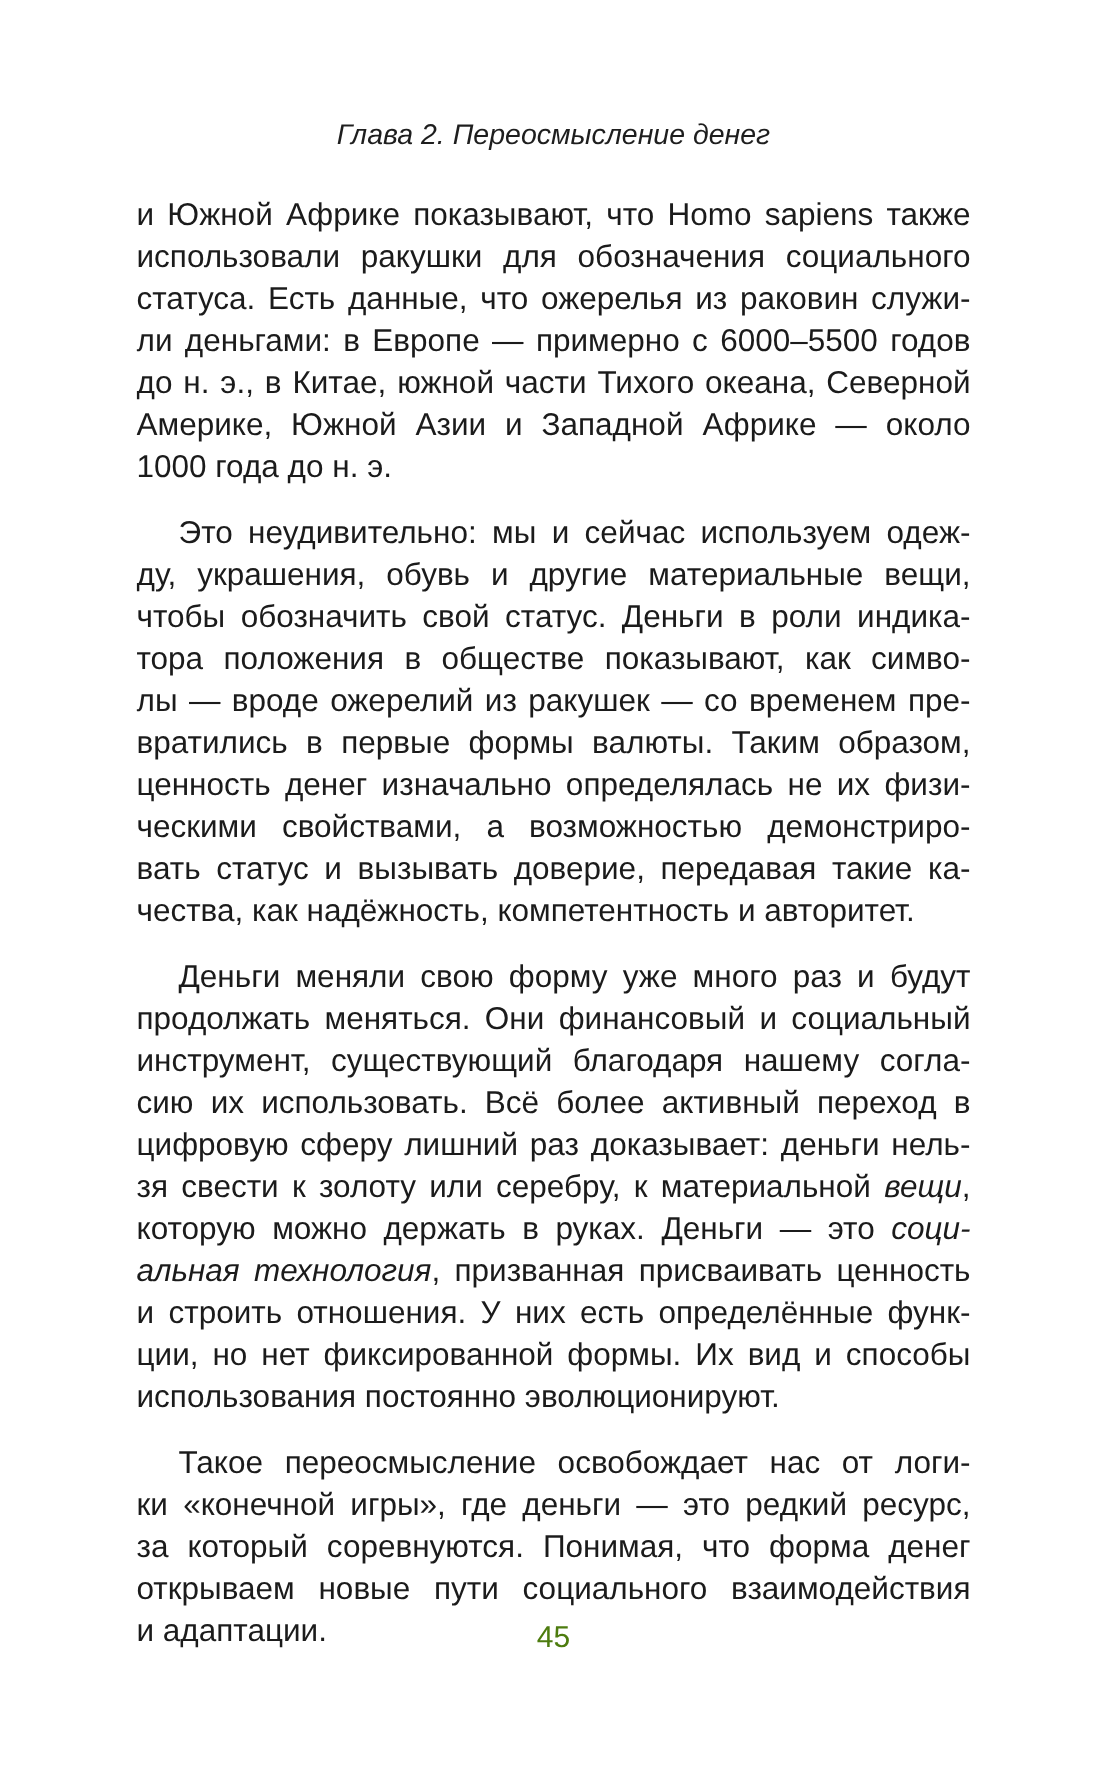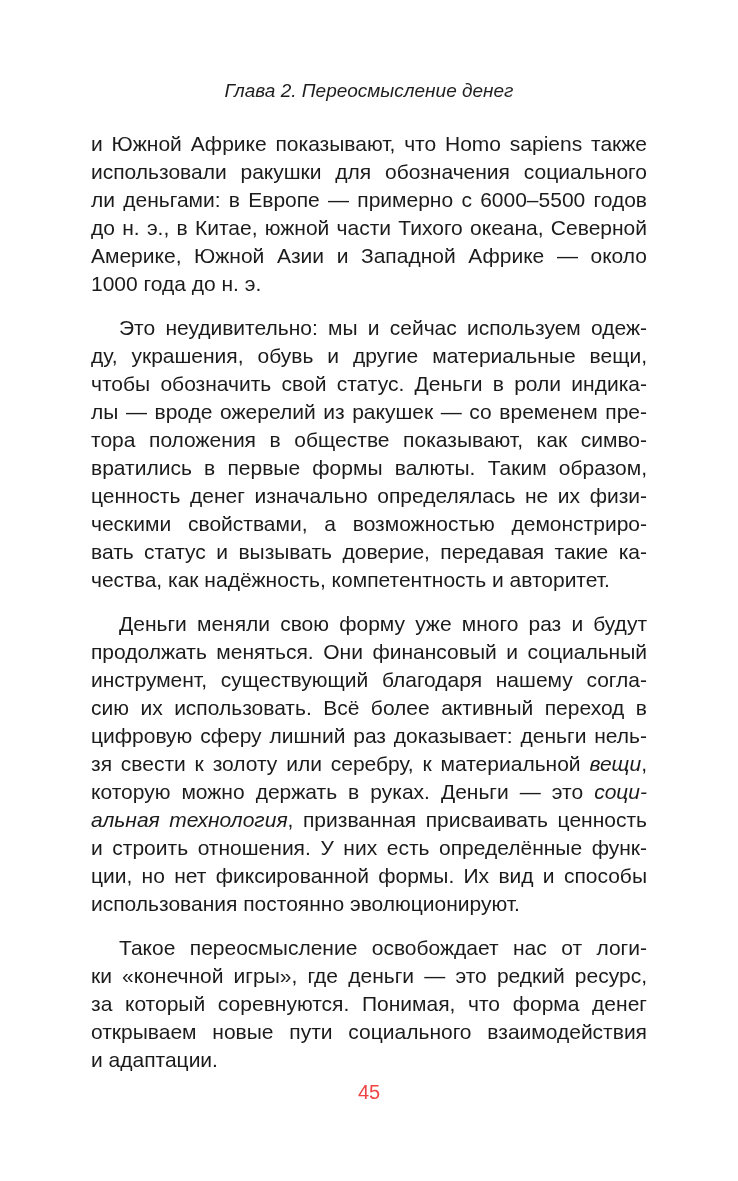--- a/index.html
+++ b/index.html
@@ -55,44 +55,45 @@
     font-style: italic;
   }
   .page-number {
     position: absolute;
     top: 1080px;
     left: 0;
     right: 0;
     text-align: center;
     font-size: 20px;
     line-height: 24px;
-    color: #ef4444;
+    color: #4d7c0f;
   }
 </style>
 </head>
 <body>
 
 <div class="page">
   <div class="running-header">Глава 2. Переосмысление денег</div>
 
   <div class="text-block">
       <div class="para">
         <div class="line"><span>и Южной Африке показывают, что Homo sapiens также</span></div>
         <div class="line"><span>использовали ракушки для обозначения социального</span></div>
+        <div class="line"><span>статуса. Есть данные, что ожерелья из раковин служи-</span></div>
         <div class="line"><span>ли деньгами: в Европе — примерно с 6000–5500 годов</span></div>
         <div class="line"><span>до н. э., в Китае, южной части Тихого океана, Северной</span></div>
         <div class="line"><span>Америке, Южной Азии и Западной Африке — около</span></div>
         <div class="line last"><span>1000 года до н. э.</span></div>
       </div>
       <div class="para">
         <div class="line indent"><span>Это неудивительно: мы и сейчас используем одеж-</span></div>
         <div class="line"><span>ду, украшения, обувь и другие материальные вещи,</span></div>
         <div class="line"><span>чтобы обозначить свой статус. Деньги в роли индика-</span></div>
+        <div class="line"><span>тора положения в обществе показывают, как симво-</span></div>
         <div class="line"><span>лы — вроде ожерелий из ракушек — со временем пре-</span></div>
-        <div class="line"><span>тора положения в обществе показывают, как симво-</span></div>
         <div class="line"><span>вратились в первые формы валюты. Таким образом,</span></div>
         <div class="line"><span>ценность денег изначально определялась не их физи-</span></div>
         <div class="line"><span>ческими свойствами, а возможностью демонстриро-</span></div>
         <div class="line"><span>вать статус и вызывать доверие, передавая такие ка-</span></div>
         <div class="line last"><span>чества, как надёжность, компетентность и авторитет.</span></div>
       </div>
       <div class="para">
         <div class="line indent"><span>Деньги меняли свою форму уже много раз и будут</span></div>
         <div class="line"><span>продолжать меняться. Они финансовый и социальный</span></div>
         <div class="line"><span>инструмент, существующий благодаря нашему согла-</span></div>

